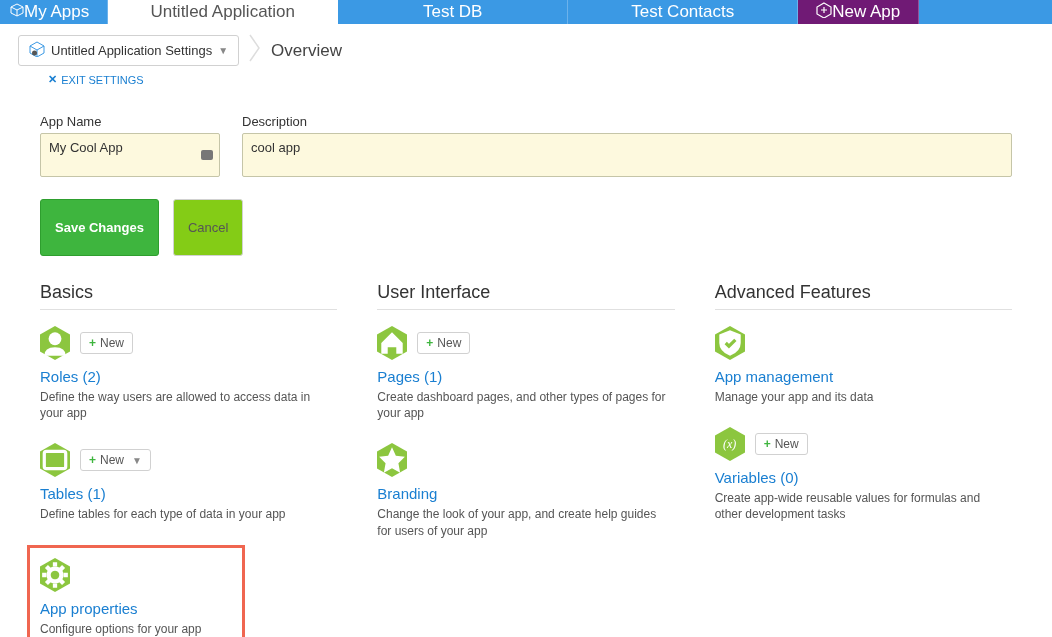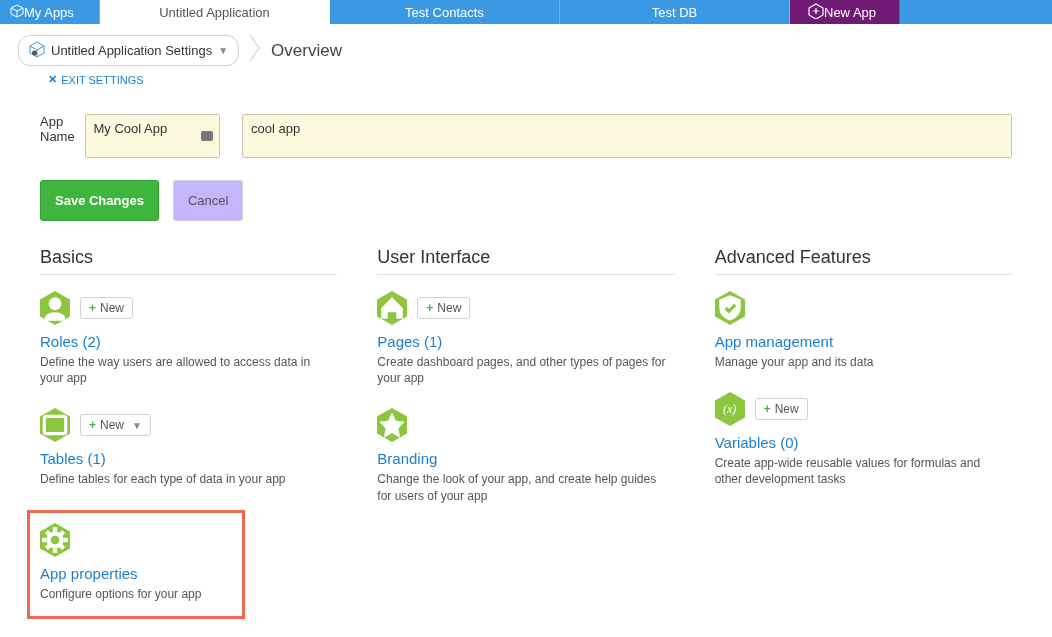--- a/index.html
+++ b/index.html
@@ -16,21 +16,21 @@
     display: flex;
     height: 24px;
     background: #3b99e4;
   }
   .top-tab {
     display: flex;
     align-items: center;
     justify-content: center;
     padding: 0 18px;
     color: #fff;
-    font-size: 13px;
+    font-size: 17px;
     border-right: 1px solid rgba(255,255,255,0.25);
     cursor: pointer;
     min-width: 140px;
   }
   .top-tab.my-apps {
     min-width: 100px;
     justify-content: flex-start;
     padding-left: 10px;
   }
   .top-tab.active {
@@ -48,21 +48,21 @@
   .toolbar {
     display: flex;
     align-items: center;
     gap: 16px;
     padding: 10px 18px 4px 18px;
   }
   .settings-box {
     display: flex;
     align-items: center;
     border: 1px solid #d1d1d1;
-    border-radius: 12px;
+    border-radius: 3px;
     padding: 5px 10px;
     background: #fff;
     cursor: pointer;
     gap: 6px;
   }
   .breadcrumb-chevron {
     color: #ccc;
     font-size: 20px;
     margin: 0 -6px 0 -6px;
   }
@@ -79,21 +79,21 @@
     gap: 4px;
     cursor: pointer;
   }
 
   
   .form-area {
     padding: 22px 40px 10px 40px;
     display: flex;
     gap: 22px;
   }
-  .form-col { display:flex; }
+  .form-col { display:flex; flex-direction:column; }
   .form-col.name { width: 180px; }
   .form-col.desc { flex: 1; }
   .form-label { font-size: 13px; color: #333; margin-bottom: 4px; }
   .input, .input-desc {
     height: 44px;
     border: 1px solid #c5c5a8;
     background: #fdf9de;
     padding: 6px 8px;
     font-size: 13px;
     color: #333;
@@ -115,27 +115,27 @@
   .button-row {
     display: flex;
     gap: 14px;
     padding: 12px 40px 26px 40px;
   }
   .btn-save {
     background: #3eb53e;
     color: #fff;
     border: 1px solid #2e9e2e;
     border-radius: 3px;
-    padding: 12px 14px;
+    padding: 20px 14px;
     font-size: 13px;
     font-weight: bold;
     cursor: pointer;
   }
   .btn-cancel {
-    background: #c4b5fd;
+    background: #84cc16;
     color: #555;
     border: 1px solid #d1d1d1;
     border-radius: 3px;
     padding: 6px 14px;
     font-size: 13px;
     cursor: pointer;
   }
 
   
   .columns {
@@ -231,24 +231,24 @@
             <path d="M1,4 L7,7 L13,4 M7,7 L7,13"></path>
           </g>
         </svg>
     </span>
     <span>My Apps</span>
   </div>
   <div class="top-tab active" style="min-width:230px">
     <span>Untitled Application</span>
   </div>
   <div class="top-tab" style="min-width:230px">
+    <span>Test DB</span>
+  </div>
+  <div class="top-tab" style="min-width:230px">
     <span>Test Contacts</span>
-  </div>
-  <div class="top-tab" style="min-width:230px">
-    <span>Test DB</span>
   </div>
   <div class="top-tab new-app">
     <span>
       <svg width="16" height="16" viewBox="0 0 16 16">
           <g fill="none" stroke="#fff" stroke-width="1.2">
             <polygon points="8,1 15,5 15,12 8,16 1,12 1,5" fill="none"></polygon>
             <path d="M8,5 L8,11 M5,8 L11,8" stroke="#fff"></path>
           </g>
         </svg>
     </span>
@@ -284,20 +284,21 @@
 
 <div class="form-area">
   <div class="form-col name">
     <div class="form-label">App Name</div>
     <div class="input" style="position:relative;">
       <span>My Cool App</span>
       <span class="input-icon"></span>
     </div>
   </div>
   <div class="form-col desc">
+    <div class="form-label">Description</div>
     <div class="input-desc">
       <span>cool app</span>
     </div>
   </div>
 </div>
 <div class="button-row">
   <button class="btn-save">Save Changes</button>
   <button class="btn-cancel">Cancel</button>
 </div>
 

